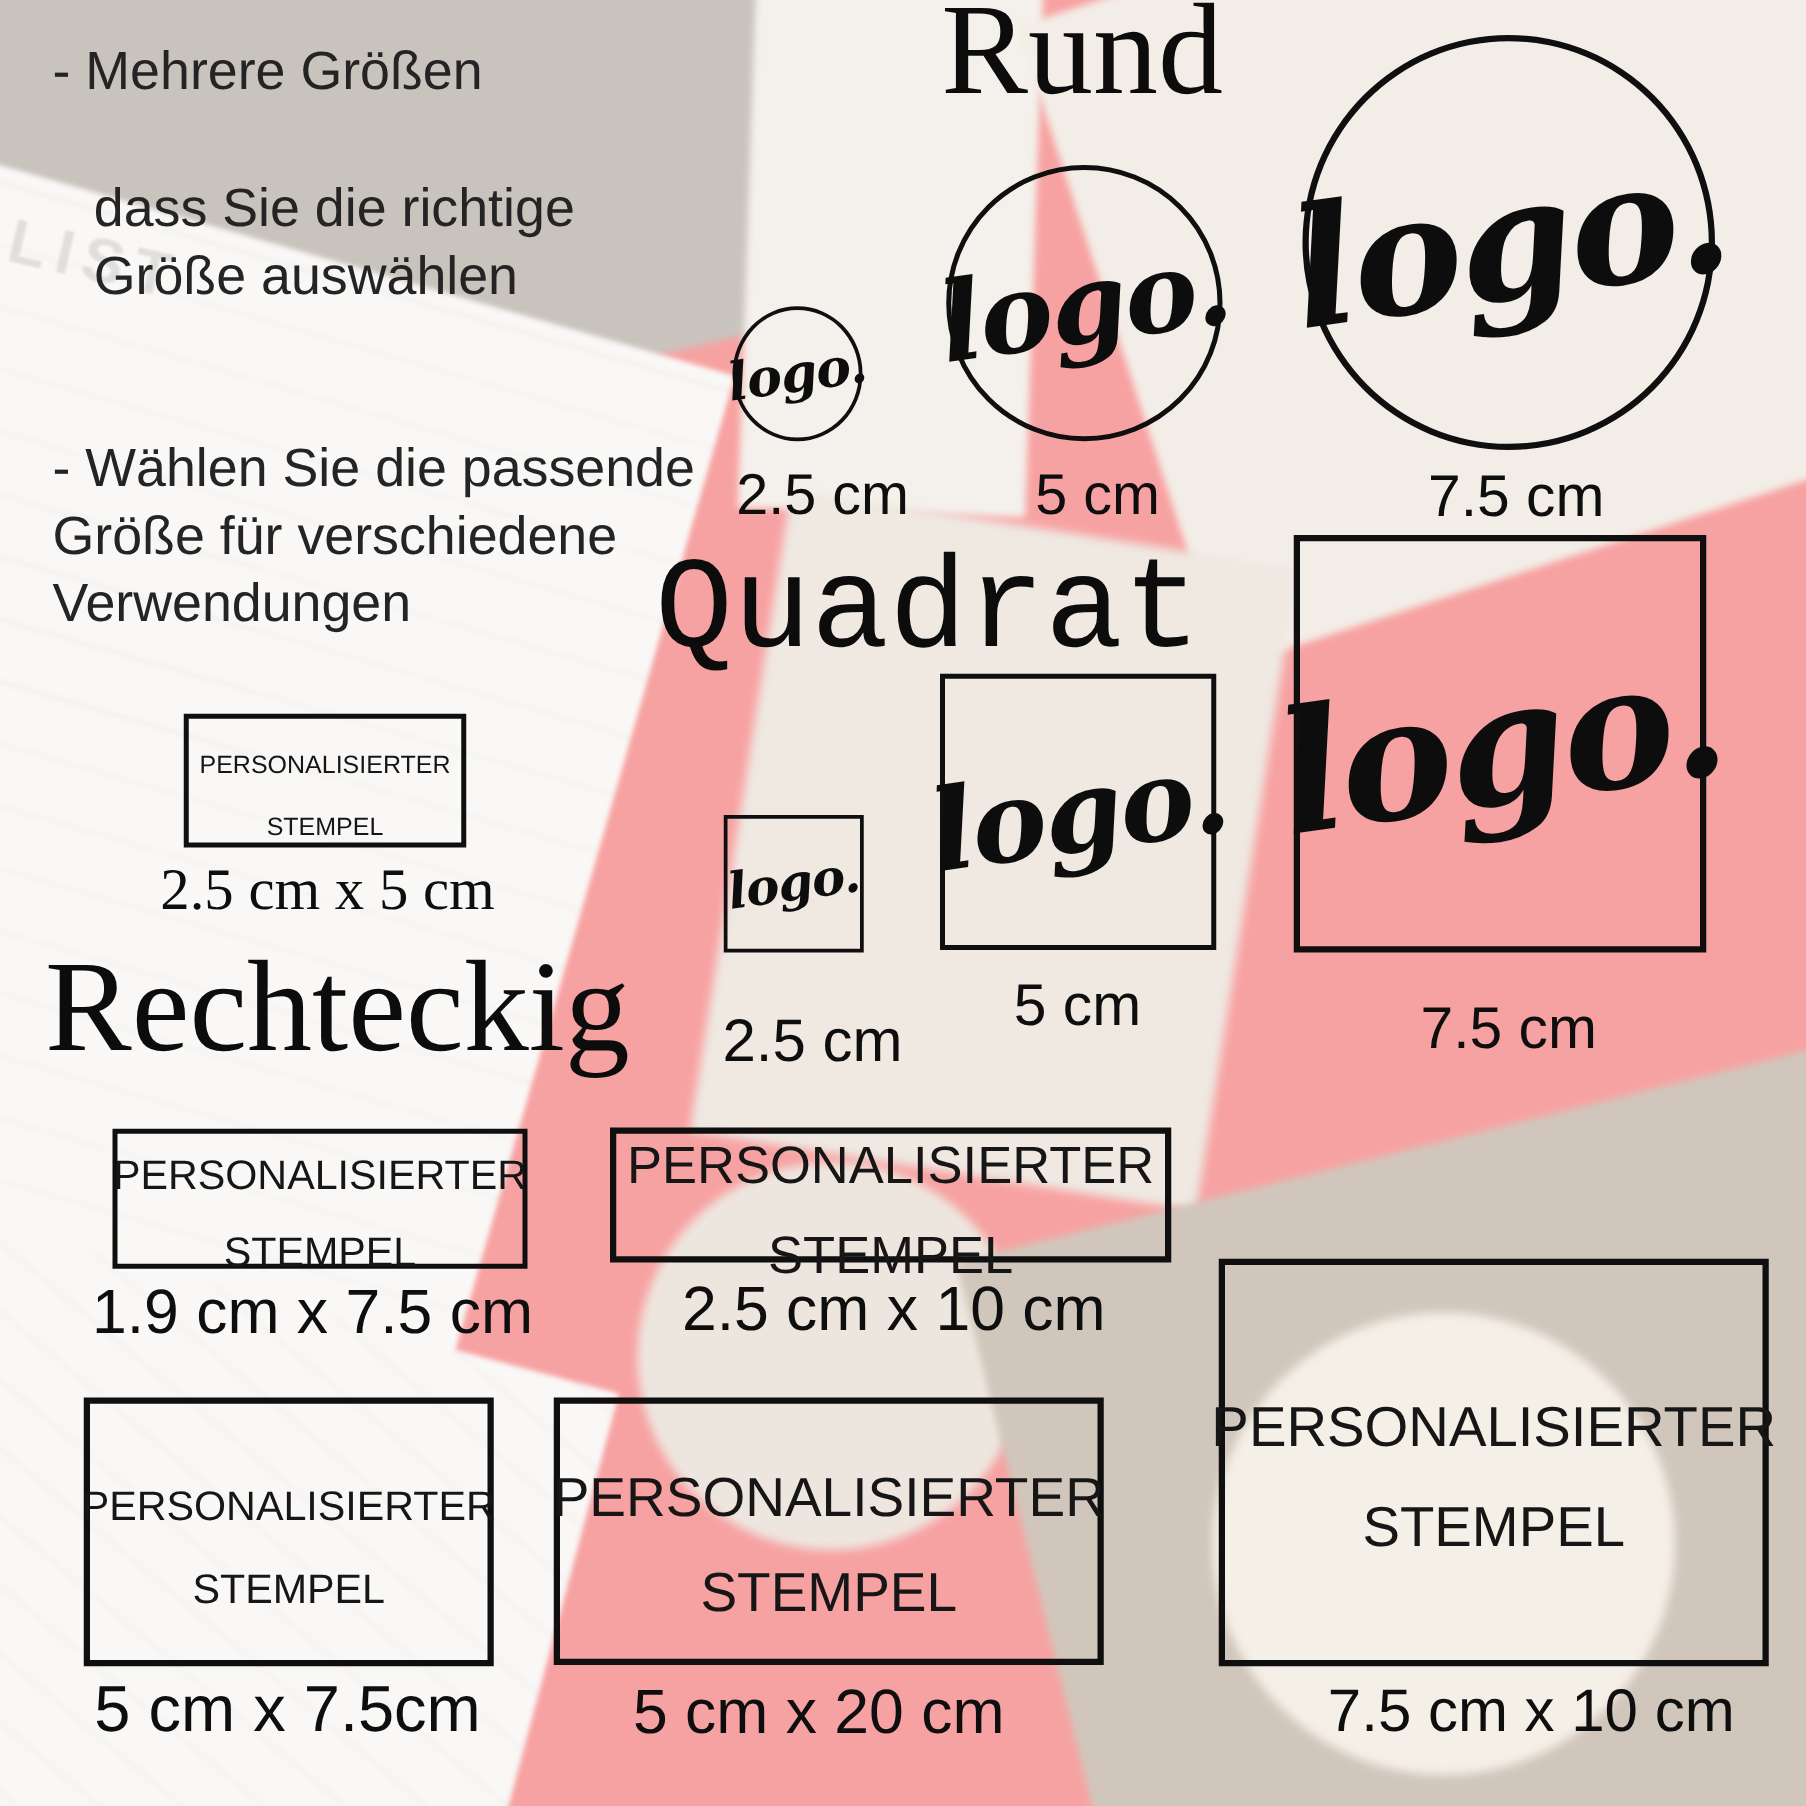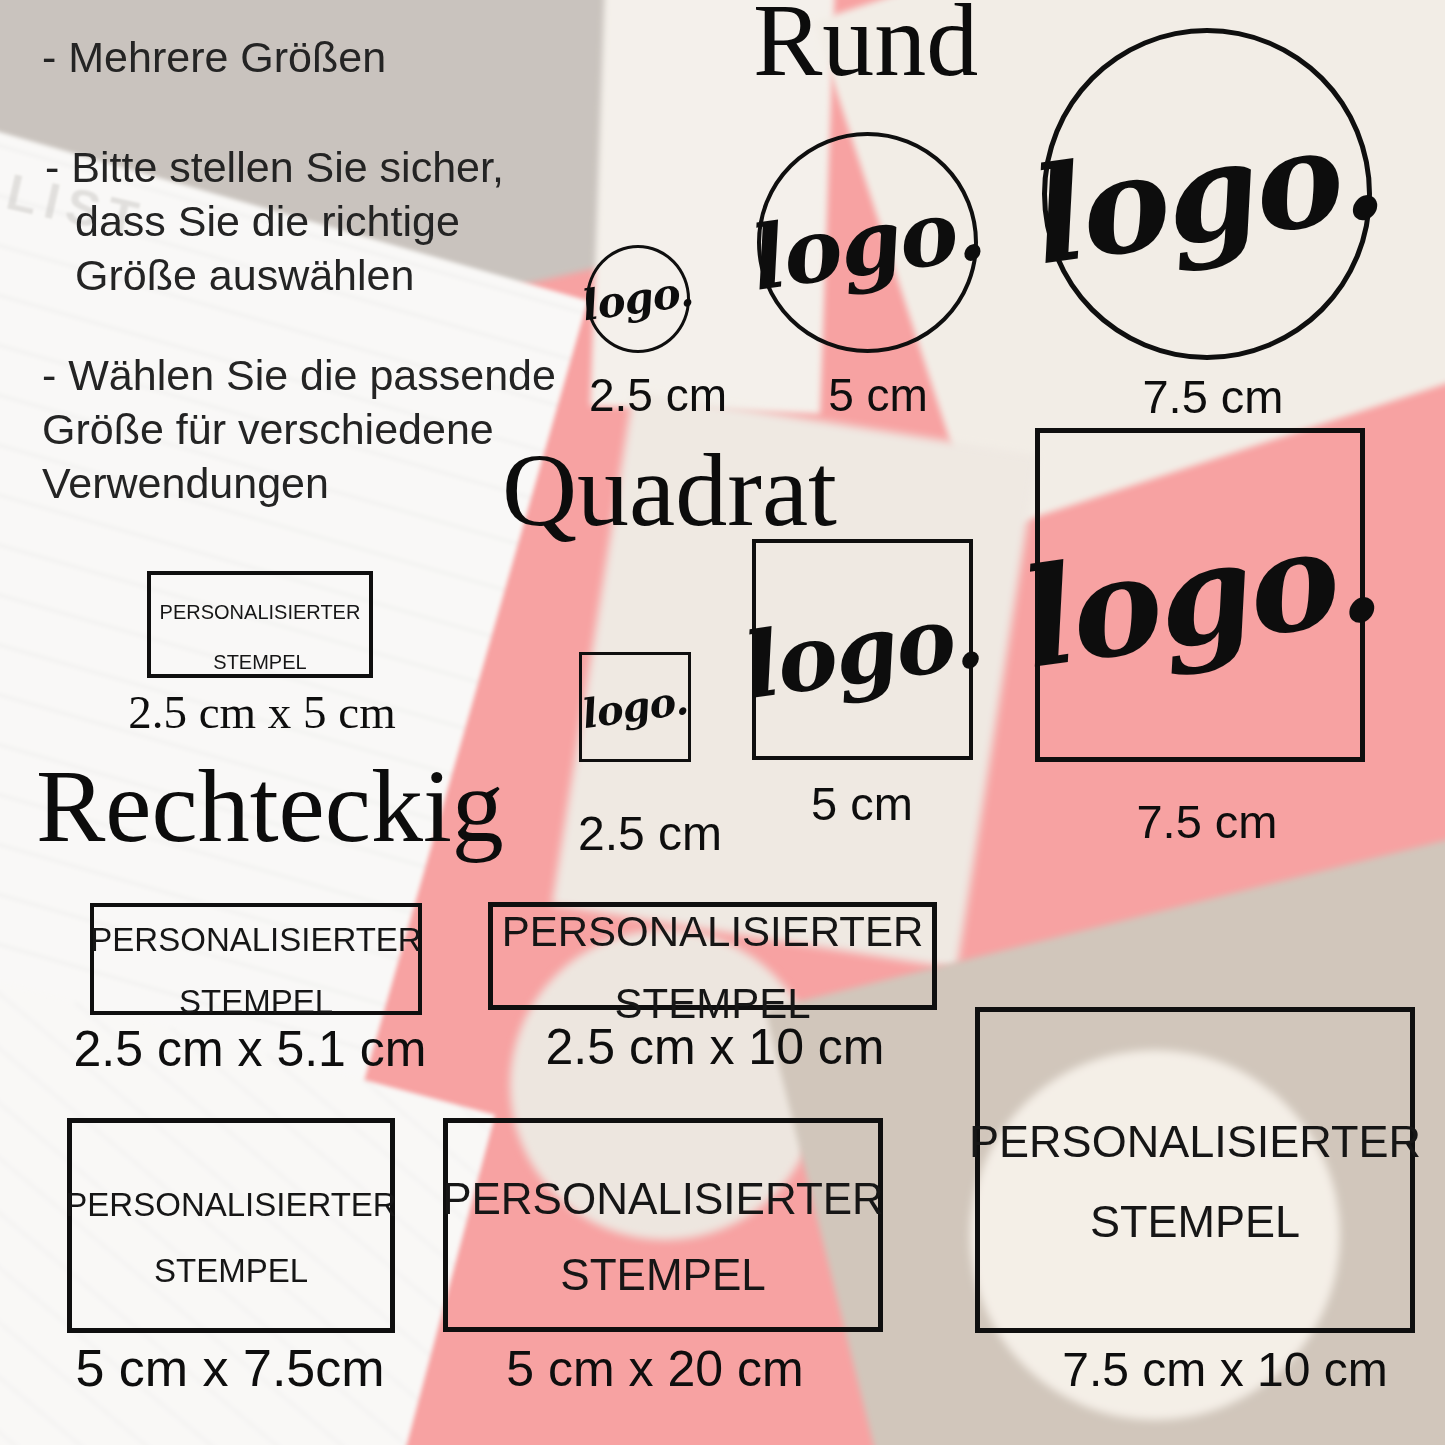--- a/index.html
+++ b/index.html
@@ -68,21 +68,20 @@
     <div class="bg-paper-bottomleft"></div>
   </div>
   <div class="wash"></div>
 
   <div class="content">
 
     <div class="bullet" style="left:42px; top:30px;">
       <div>- Mehrere Größen</div>
     </div>
     <div class="bullet" style="left:45px; top:140px;">
-      <div>- Bitte stellen Sie sicher,</div>
       <div class="indent">dass Sie die richtige</div>
       <div class="indent">Größe auswählen</div>
     </div>
     <div class="bullet" style="left:42px; top:348px;">
       <div>- Wählen Sie die passende</div>
       <div>Größe für verschiedene</div>
       <div>Verwendungen</div>
     </div>
 
     <div class="heading" style="left:753px; top:-12px;">Rund</div>
@@ -94,21 +93,21 @@
       <span class="logo-script" style="font-size:88px;">logo.</span>
     </div>
     <div class="shape circle" style="left:1042px; top:28px; width:330px; height:332px; border-width:5px;">
       <span class="logo-script" style="font-size:132px;">logo.</span>
     </div>
 
     <div class="size-label" style="left:658px; top:368px; font-size:46px;">2.5 cm</div>
     <div class="size-label" style="left:878px; top:368px; font-size:46px;">5 cm</div>
     <div class="size-label" style="left:1213px; top:369px; font-size:47px;">7.5 cm</div>
 
-    <div class="heading" style="left:502px; top:438px;">Quadrat</div>
+    <div class="heading" style="left:524px; top:438px;font-family:Liberation Mono, monospace;">Quadrat</div>
 
     <div class="shape" style="left:579px; top:652px; width:112px; height:110px; border-width:3px;">
       <span class="logo-script" style="font-size:40px;">logo.</span>
     </div>
     <div class="shape" style="left:752px; top:539px; width:221px; height:221px;">
       <span class="logo-script" style="font-size:90px;">logo.</span>
     </div>
     <div class="shape" style="left:1035px; top:428px; width:330px; height:334px; border-width:5px;">
       <span class="logo-script" style="font-size:135px;">logo.</span>
     </div>
@@ -126,21 +125,21 @@
       </div>
     </div>
     <div class="size-label" style="left:262px; top:685px; font-size:47px;font-family:Liberation Serif, serif;">2.5 cm x 5 cm</div>
 
     <div class="shape" style="left:90px; top:903px; width:332px; height:112px;">
       <div class="stamp-text" style="font-size:33px; line-height:38px;">
         <div>PERSONALISIERTER</div>
         <div>STEMPEL</div>
       </div>
     </div>
-    <div class="size-label" style="left:250px; top:1020px; font-size:50px;">2.5 cm x 5.1 cm</div>
+    <div class="size-label" style="left:250px; top:1020px; font-size:50px;">1.9 cm x 7.5 cm</div>
 
     <div class="shape" style="left:488px; top:902px; width:449px; height:108px; border-width:5px;">
       <div class="stamp-text" style="font-size:42px; line-height:48px;">
         <div>PERSONALISIERTER</div>
         <div>STEMPEL</div>
       </div>
     </div>
     <div class="size-label" style="left:715px; top:1018px; font-size:50px;">2.5 cm x 10 cm</div>
 
     <div class="shape" style="left:67px; top:1118px; width:328px; height:215px; border-width:5px;">

